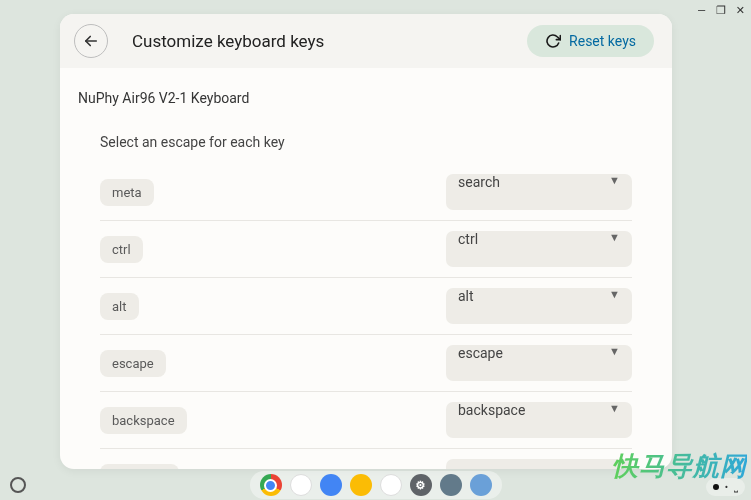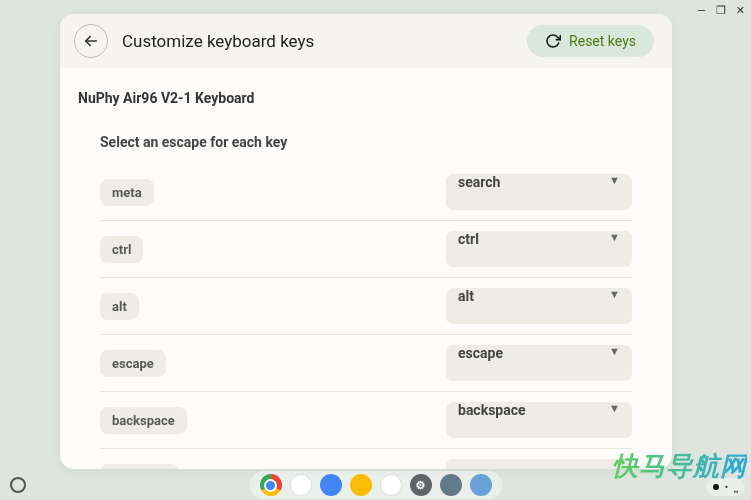--- a/index.html
+++ b/index.html
@@ -12,34 +12,34 @@
 
   
   .settings-window {
     position: absolute; left: 60px; top: 14px; width: 612px; height: 455px;
     background: #fdfcfa; border-radius: 14px; overflow: hidden;
     box-shadow: 0 2px 10px rgba(0,0,0,0.06);
     display: flex; flex-direction: column;
   }
   .header {
     display: flex; align-items: center; padding: 10px 18px 10px 14px;
-    gap: 14px; background: #f5f4f1;
+    gap: 24px; background: #f5f4f1;
   }
   .back-btn {
     width: 34px; height: 34px; border-radius: 50%; border: 1px solid #bdbdbd;
     background: #f5f4f1; display: flex; align-items: center; justify-content: center;
     cursor: pointer; color: #333;
   }
   .header-title { font-size: 17px; color: #222; flex: 1; }
   .reset-btn {
     display: flex; align-items: center; gap: 8px;
-    background: #d9e7dc; color: #4d7c0f; border: none;
+    background: #d9e7dc; color: #0369a1; border: none;
     border-radius: 18px; padding: 8px 18px; font-size: 14px; cursor: pointer;
   }
-  .content { flex: 1; overflow-y: auto; padding: 22px 18px 0 18px; font-weight: bold; }
+  .content { flex: 1; overflow-y: auto; padding: 22px 18px 0 18px; }
   .kb-name { font-size: 14px; color: #353535; margin-bottom: 28px; }
   .section-label { font-size: 14px; color: #444; margin: 0 0 14px 22px; }
 
   .rows { padding: 0 22px; }
   .row {
     display: flex; align-items: center; justify-content: space-between;
     padding: 10px 0; border-bottom: 1px solid #e8e6e2;
   }
   .row:last-child { border-bottom: none; }
   .key-chip {

